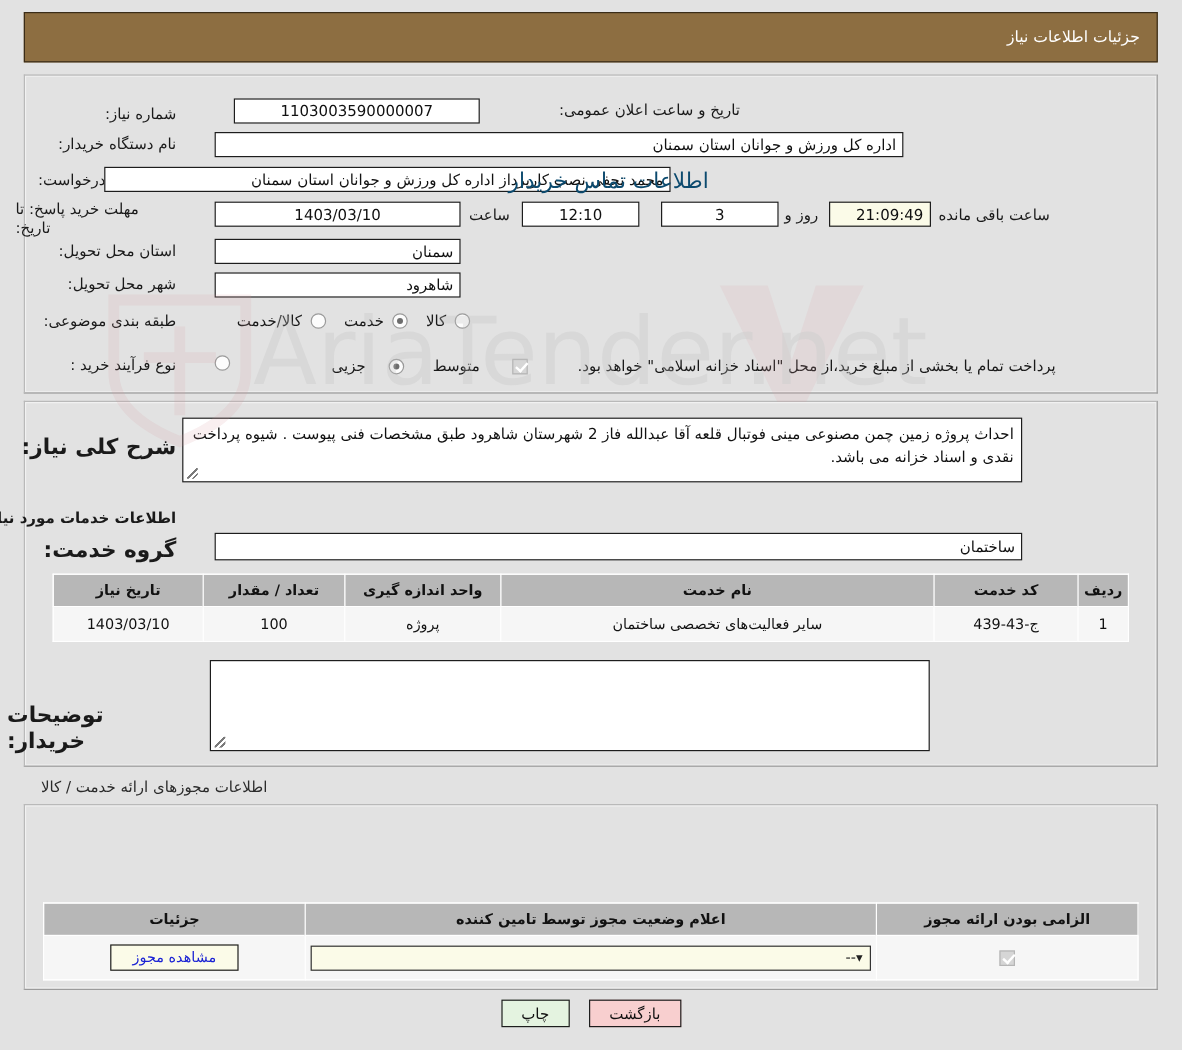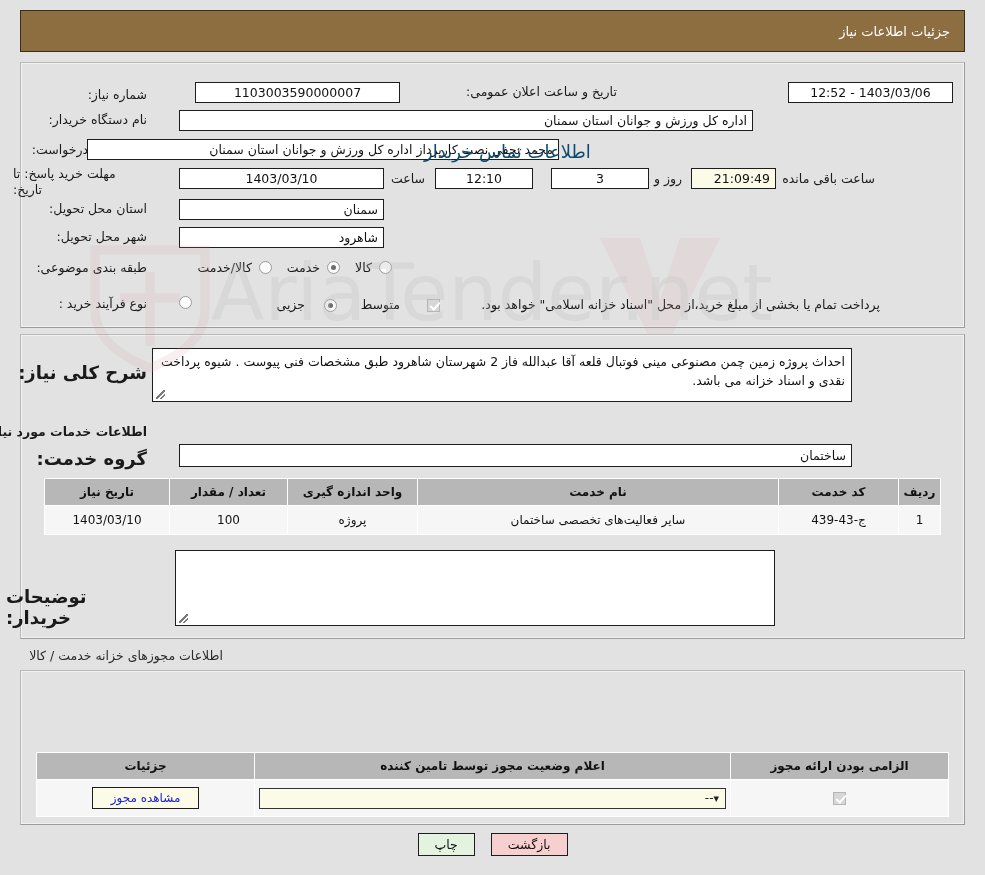--- a/index.html
+++ b/index.html
@@ -258,21 +258,20 @@
 
   <div class="panel" id="panel-top"></div>
 
   <div class="row" style="right:838px; top:82px;">
     <span class="lbl">شماره نیاز:</span>
   </div>
   <div class="fld" style="position:absolute; right:585px; top:82px; width:205px;">1103003590000007</div>
   <div class="row" style="right:815px; top:82px;">
   </div>
   <span class="lbl" style="position:absolute; right:None; left:460px; top:84px;">تاریخ و ساعت اعلان عمومی:</span>
-  <div class="fld" style="position:absolute; left:788px; top:82px; width:165px;">1403/03/06 - 12:52</div>
 
   <span class="lbl" style="position:absolute; right:838px; top:112px;">نام دستگاه خریدار:</span>
   <div class="fld right" style="position:absolute; right:232px; top:110px; width:574px;">اداره کل ورزش و جوانان استان سمنان</div>
 
   <span class="lbl" style="position:absolute; right:838px; top:142px;">ایجاد کننده درخواست:</span>
   <div class="fld right" style="position:absolute; right:426px; top:139px; width:472px;">محمد نجفی نصب کارپرداز اداره کل ورزش و جوانان استان سمنان</div>
   <span class="link" style="position:absolute; right:None; left:420px; top:141px;">اطلاعات تماس خریدار</span>
 
   <span class="lbl" style="position:absolute; right:838px; top:166px; width:140px; display:block; text-align:left; white-space:normal; line-height:16px;">مهلت خرید پاسخ: تا تاریخ:</span>
   <div class="fld" style="position:absolute; right:601px; top:168px; width:205px;">1403/03/10</div>
@@ -338,21 +337,21 @@
         <td>پروژه</td>
         <td>100</td>
         <td>1403/03/10</td>
       </tr>
     </tbody>
   </table>
 
   <span class="lbl bold" style="position:absolute; right:838px; top:586px;">توضیحات خریدار:</span>
   <div class="ta" style="right:210px; top:550px; width:600px; height:76px;"></div>
 
-  <span class="sect-title plain" style="right:762px; top:648px;">اطلاعات مجوزهای خزانه خدمت / کالا</span>
+  <span class="sect-title plain" style="right:762px; top:648px;">اطلاعات مجوزهای ارائه خدمت / کالا</span>
 
   <div class="panel" id="panel-bottom"></div>
 
   <table class="grid" style="right:36px; top:752px; width:913px;">
     <thead>
       <tr>
         <th style="width:218px;">الزامی بودن ارائه مجوز</th>
         <th>اعلام وضعیت مجوز توسط تامین کننده</th>
         <th style="width:218px;">جزئیات</th>
       </tr>

